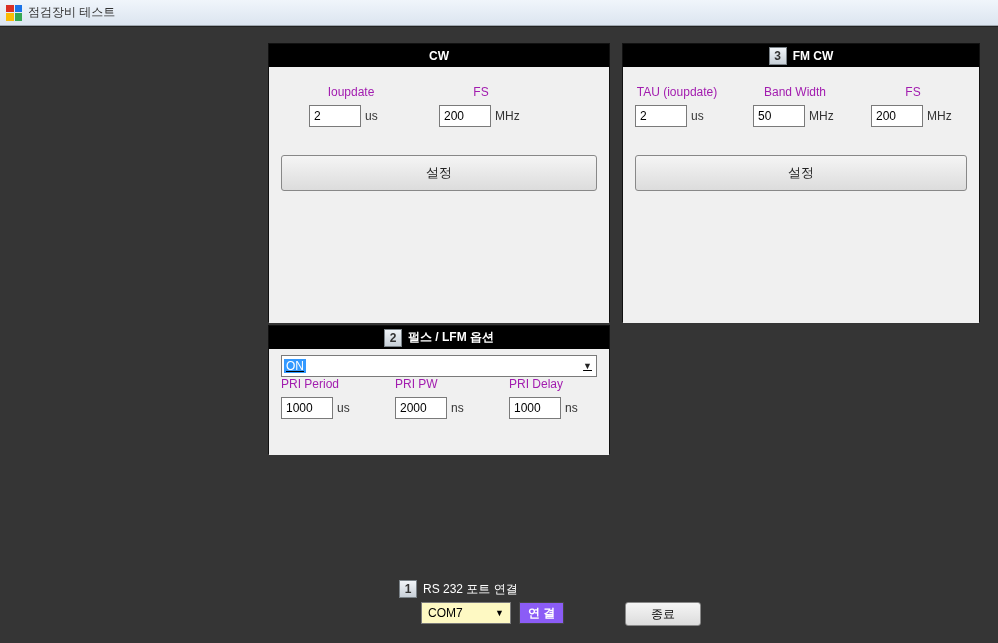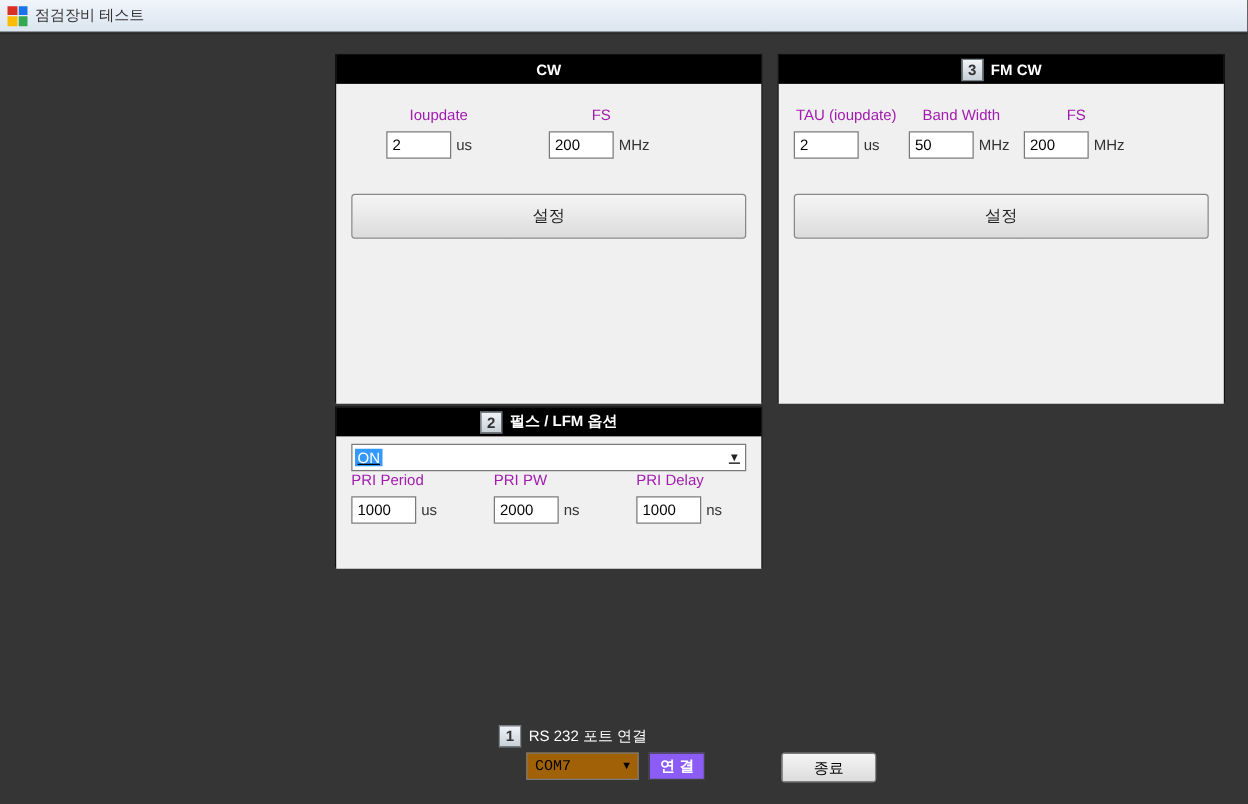--- a/index.html
+++ b/index.html
@@ -135,23 +135,23 @@
       left: 399px; top: 553px;
       width: 286px; height: 64px;
     }
     .bottom-label-row {
       display: flex; align-items: center; color: #fff;
       font-size: 12px; margin-bottom: 4px;
     }
     .bottom-controls { display: flex; align-items: center; gap: 8px; padding-left: 22px;}
     .small-combo {
       width: 90px; height: 22px;
-      background: #a16207; border: 1px solid #7a7a7a;
+      background: #fef9c3; border: 1px solid #7a7a7a;
       display: flex; align-items: center; justify-content: space-between;
-      padding: 0 6px; cursor: pointer; font-size: 12px; font-family: Liberation Mono, monospace;
+      padding: 0 6px; cursor: pointer; font-size: 12px;
     }
     .connect-btn {
       height: 22px;
       padding: 0 8px;
       background: #8b5cf6;
       color: #fff;
       border: 1px solid #444;
       font-size: 12px;
       cursor: pointer;
       font-weight: bold;
@@ -160,21 +160,21 @@
       position: absolute;
       left: 625px; top: 575px;
       height: 24px; width: 76px;
       background: linear-gradient(to bottom, #f5f5f5, #dcdcdc);
       border: 1px solid #888;
       border-radius: 3px;
       font-size: 12px;
       cursor: pointer;
     }
     .cw-fields { display: flex; justify-content: flex-start; gap: 40px; padding-left: 28px; padding-top: 8px;}
-    .fmcw-fields { display: flex; justify-content: flex-start; gap: 2px; padding-top: 8px; align-items: flex-end;}
+    .fmcw-fields { display: flex; justify-content: flex-start; gap: 28px; padding-top: 8px; align-items: flex-end;}
     .pulse-fields { display: flex; justify-content: flex-start; gap: 24px; margin-top: 0;}
   </style>
 </head>
 <body>
 
 <div class="titlebar">
   <div class="titlebar-icon">
     <span></span>
       <span></span>
       <span></span>

